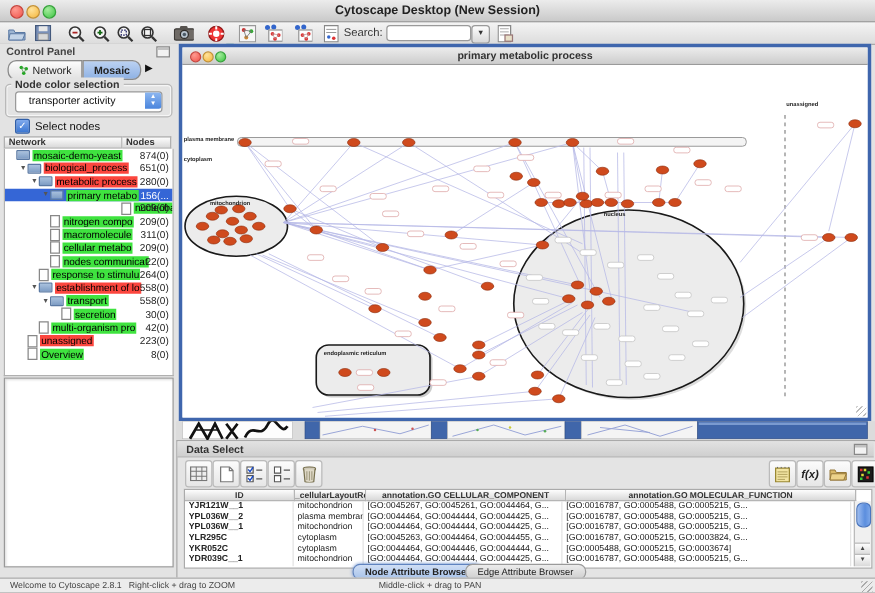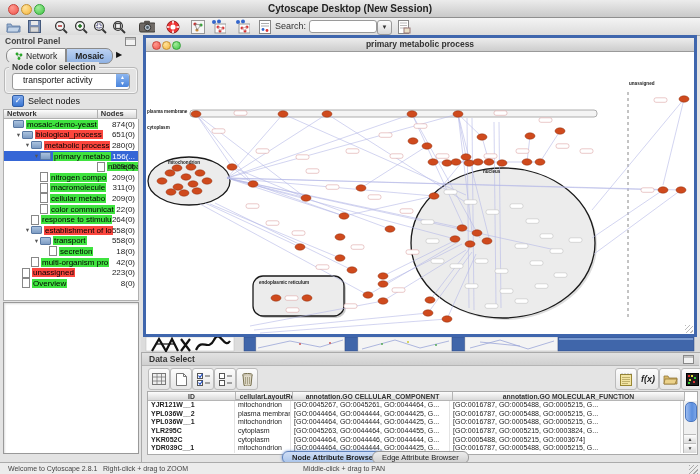--- a/index.html
+++ b/index.html
@@ -303,21 +303,21 @@
         </div>
         <div class="tree-row" style="padding-left: 29px;">
           <span class="tw"></span>
           <span class="file"></span>
           <span class="chip g">cellular metabo</span>
           <span class="cnt">209(0)</span>
         </div>
         <div class="tree-row" style="padding-left: 29px;">
           <span class="tw"></span>
           <span class="file"></span>
-          <span class="chip g">color communicat</span>
+          <span class="chip g">nodes communicat</span>
           <span class="cnt">22(0)</span>
         </div>
         <div class="tree-row" style="padding-left: 20px;">
           <span class="tw"></span>
           <span class="file"></span>
           <span class="chip g">response to stimulu</span>
           <span class="cnt">264(0)</span>
         </div>
         <div class="tree-row" style="padding-left: 20px;">
           <span class="tw">▼</span>
@@ -328,21 +328,21 @@
         <div class="tree-row" style="padding-left: 29px;">
           <span class="tw">▼</span>
           <span class="fold"></span>
           <span class="chip g">transport</span>
           <span class="cnt">558(0)</span>
         </div>
         <div class="tree-row" style="padding-left: 38px;">
           <span class="tw"></span>
           <span class="file"></span>
           <span class="chip g">secretion</span>
-          <span class="cnt">18(0)</span>
+          <span class="cnt">30(0)</span>
         </div>
         <div class="tree-row" style="padding-left: 20px; align-items: flex-end;">
           <span class="tw"></span>
           <span class="file"></span>
           <span class="chip g">multi-organism pro</span>
           <span class="cnt">42(0)</span>
         </div>
         <div class="tree-row" style="padding-left: 11px;">
           <span class="tw"></span>
           <span class="file"></span>

